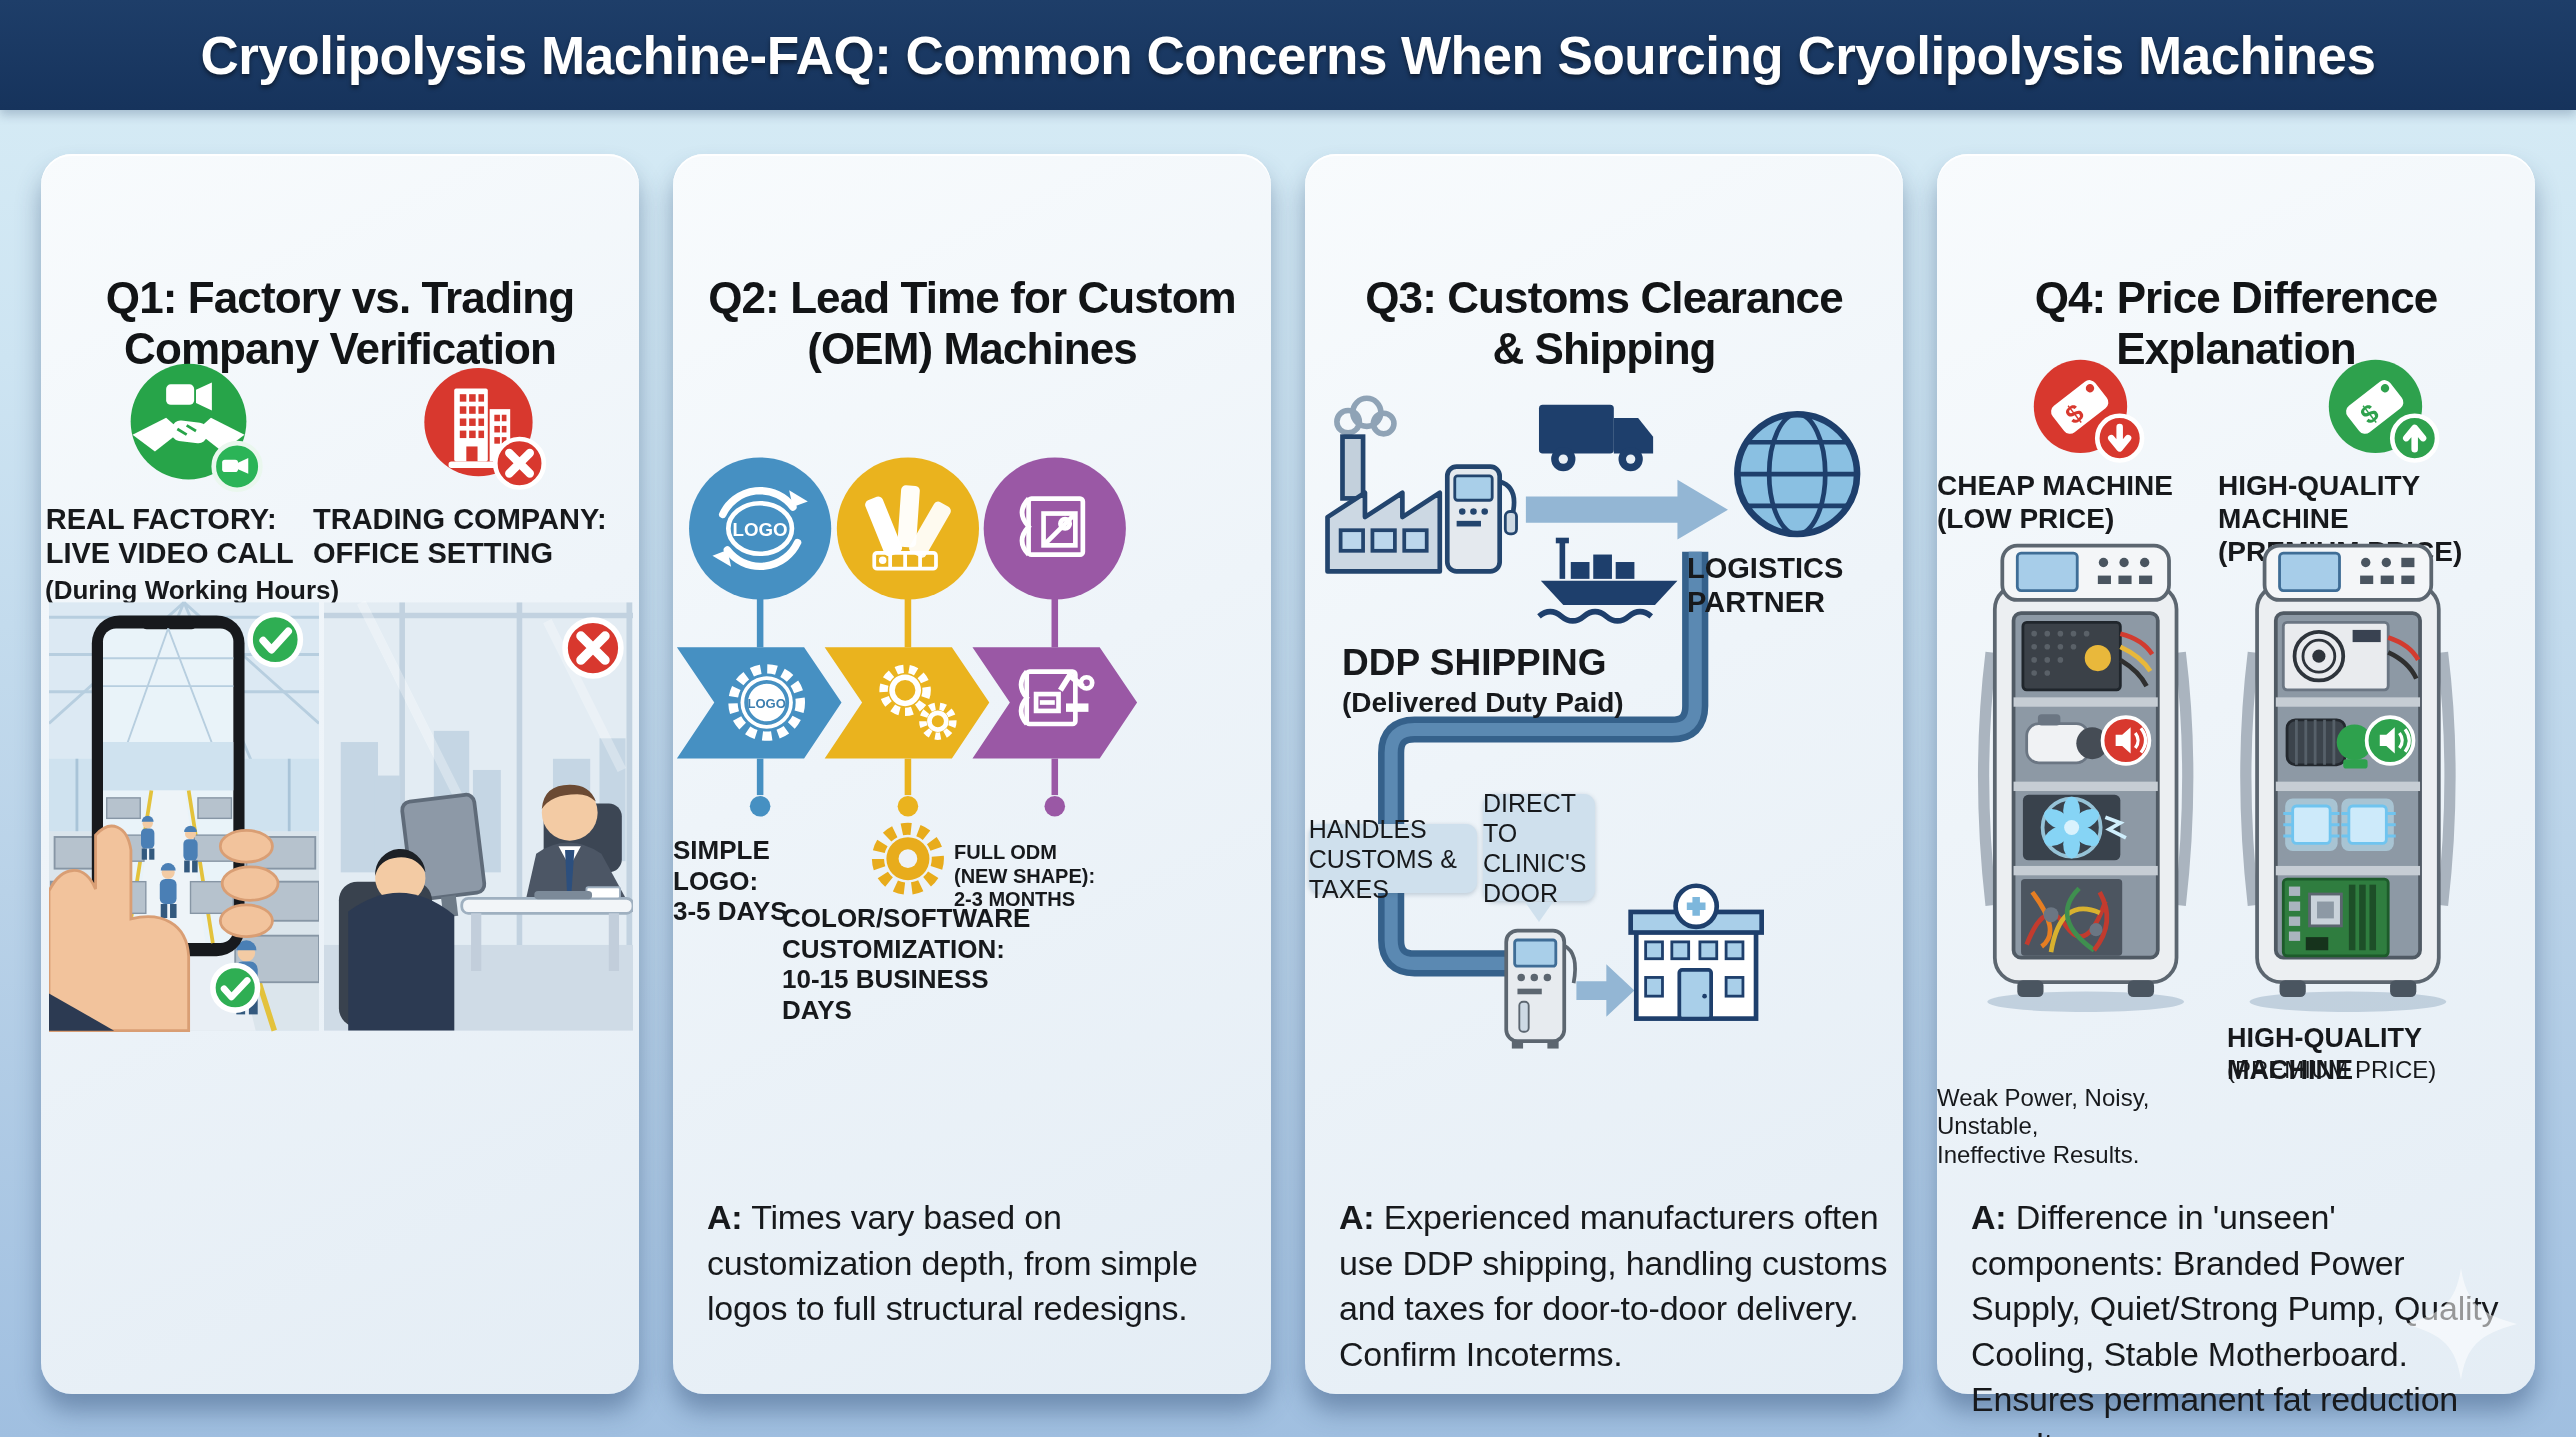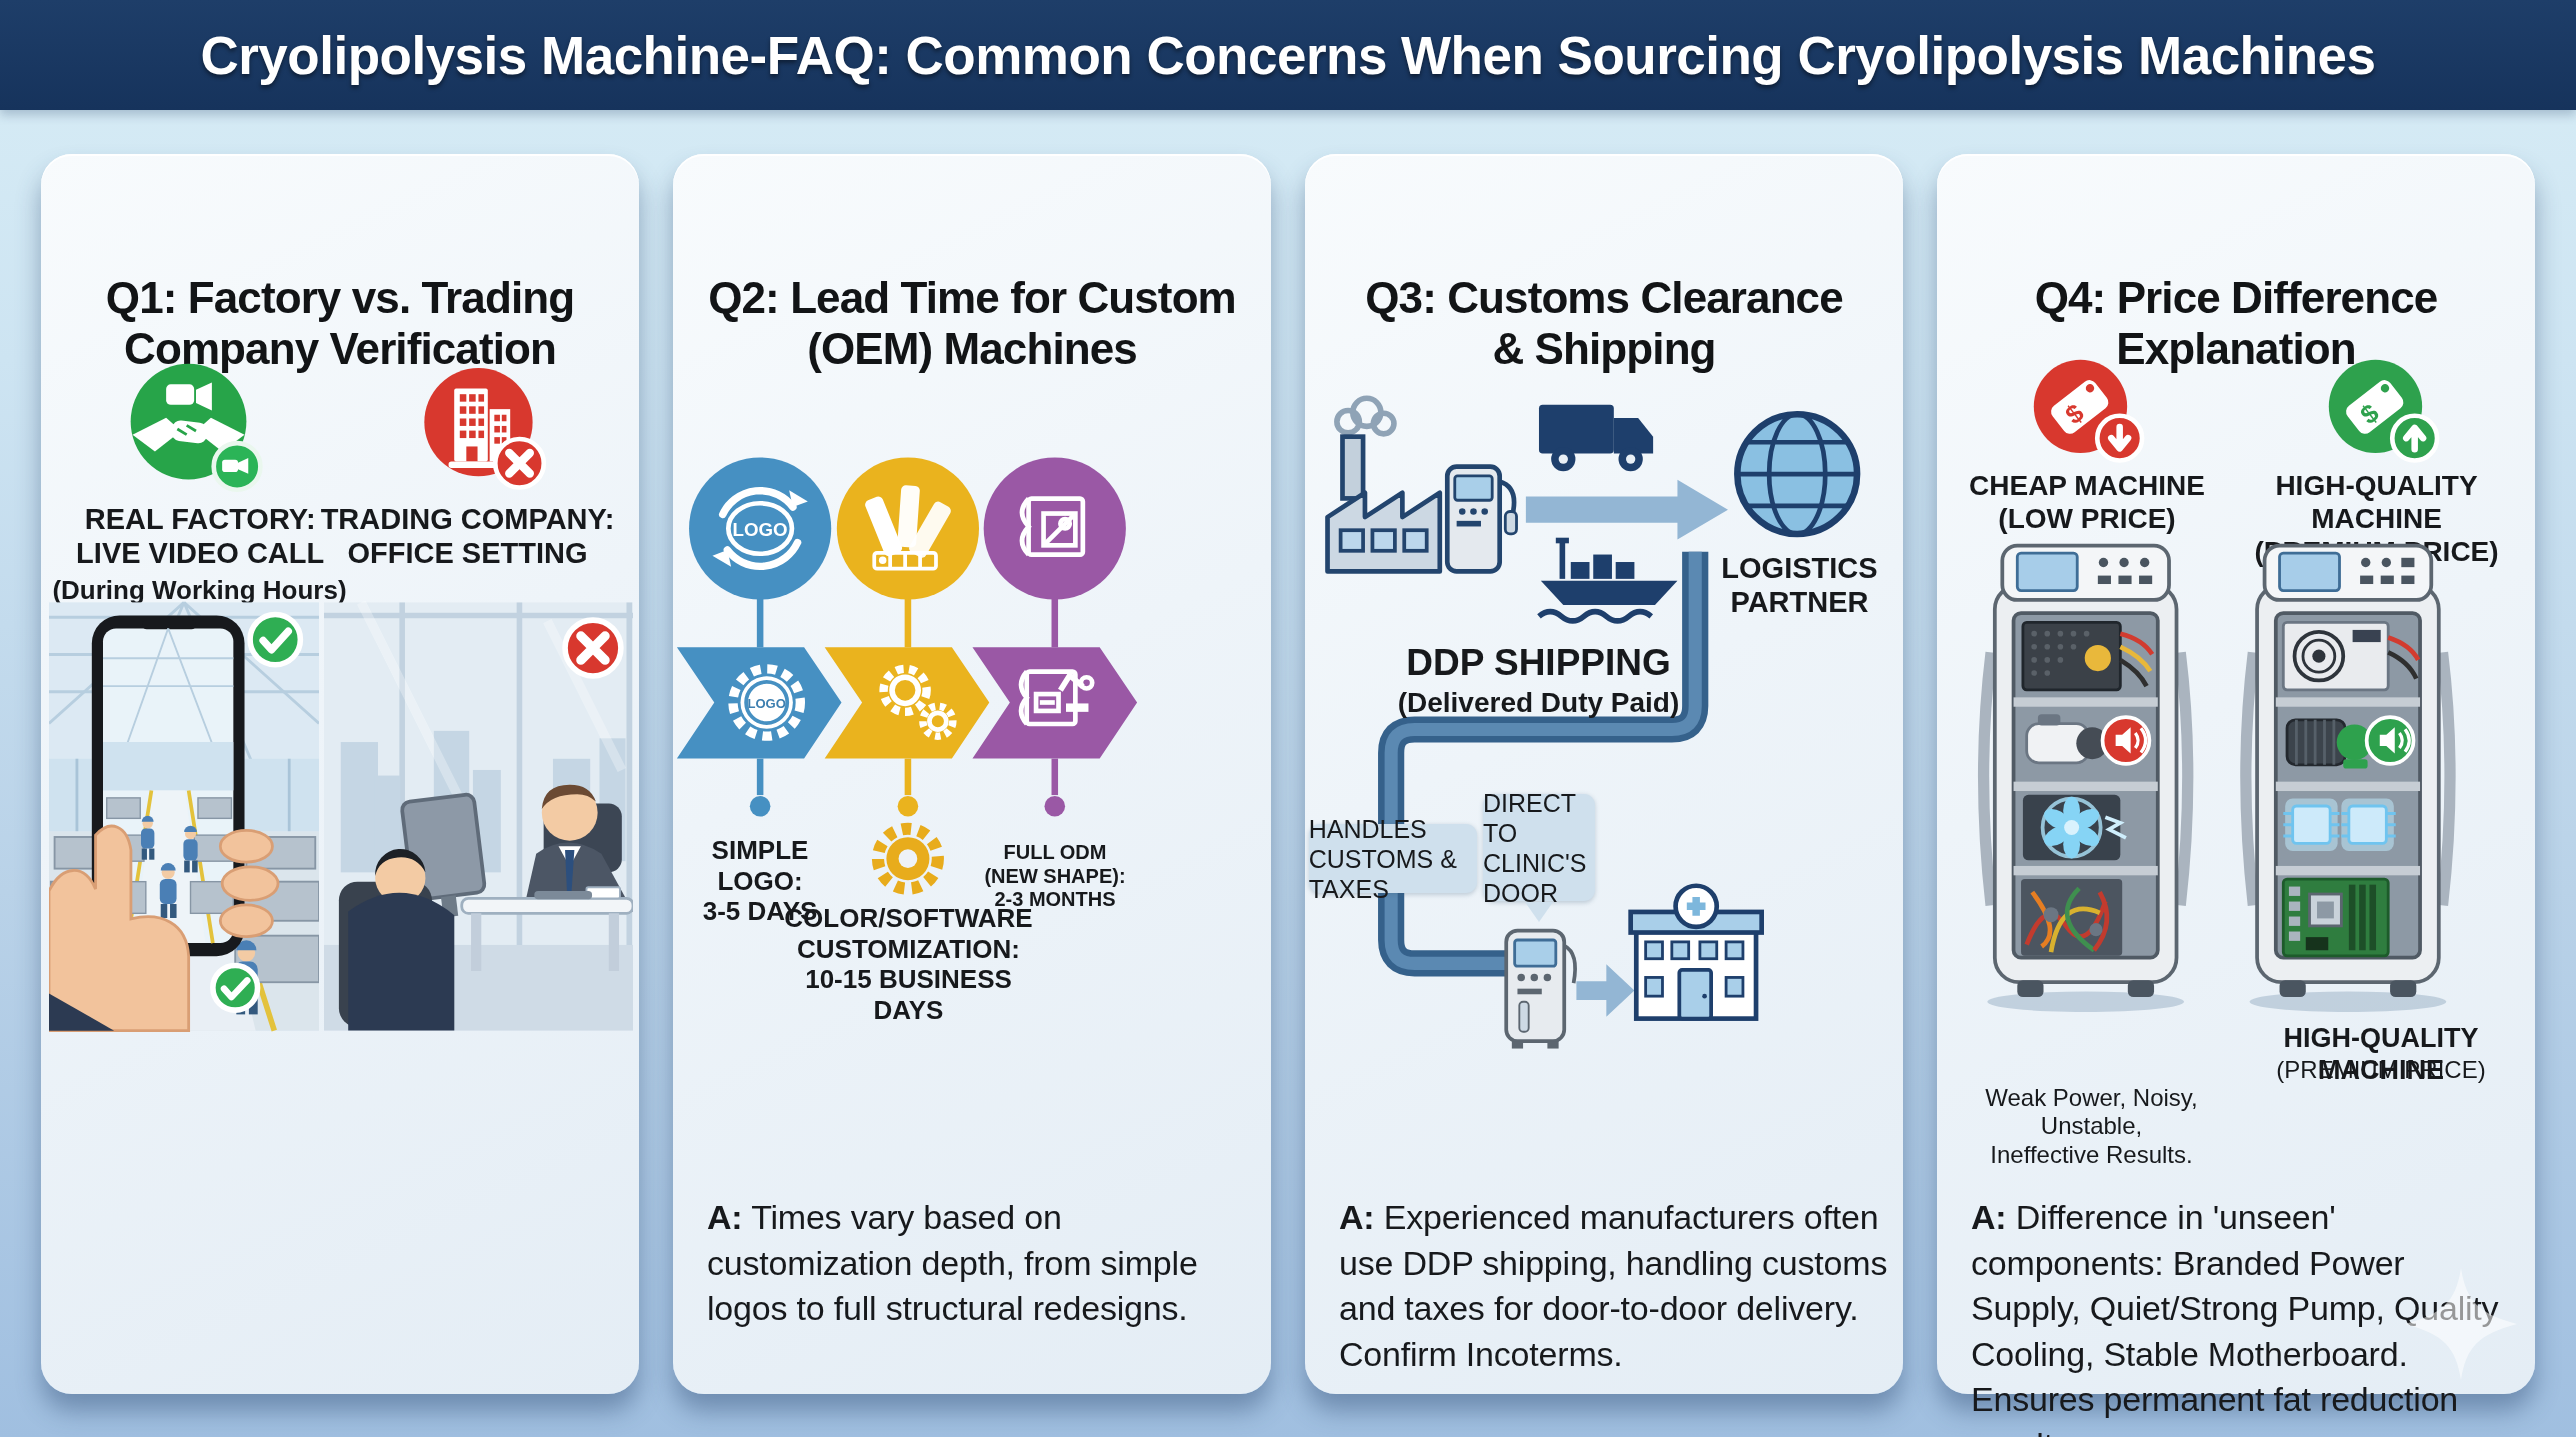--- a/index.html
+++ b/index.html
@@ -12,21 +12,21 @@
     box-shadow:0 5.6px 9.4px rgba(30,60,100,.25)}
   .hdr h1{margin:16px;color:#fff;font-size:53px;font-weight:bold;letter-spacing:-0.5px;
     text-shadow:0 2.8px 4.7px rgba(0,0,0,.45)}
   .card{position:absolute;top:154px;width:598px;height:1240px;border-radius:31px;
     background:linear-gradient(155deg,#f8fbfd 0%,#eef4f9 45%,#e4edf5 100%);
     box-shadow:0 17px 24px rgba(40,70,110,.42),inset 0 1.9px 0 rgba(255,255,255,.95)}
   #card1{left:41px}#card2{left:673px}#card3{left:1305px}#card4{left:1937px}
   .pre{white-space:pre-line}
   .card-title{position:absolute;top:81px;left:7.5px;right:7.5px;text-align:center;
     font-size:44px;font-weight:bold;line-height:1.18;color:#121416;letter-spacing:-0.9px}
-  .lab{position:absolute;text-align:center;font-weight:bold;color:#17191c;line-height:1.18}
+  .lab{position:absolute;text-align:left;font-weight:bold;color:#17191c;line-height:1.18}
   .answer{position:absolute;top:1007px;left:34px;width:549px;font-size:34px;line-height:1.34;
     color:#17191c;letter-spacing:-0.2px}
   .answer b{font-weight:bold}
   .q3box{position:absolute;background:#cfe0ed;border-radius:11.2px;display:flex;align-items:center;
     justify-content:center;font-weight:normal;color:#17191c;line-height:1.2;
     box-shadow:0 1.9px 4.7px rgba(60,90,120,.25)}
   .q3box.direct::after{content:"";position:absolute;bottom:-20.6px;left:50%;margin-left:-14px;
     border:14px solid transparent;border-top:20.6px solid #cfe0ed;border-bottom:0}
   svg{display:block}
   .abs{position:absolute}

